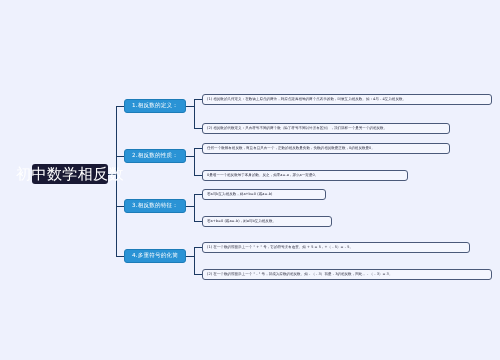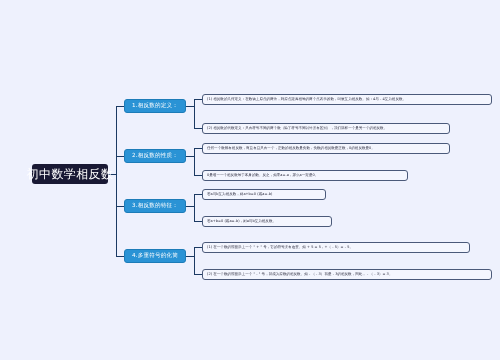--- a/index.html
+++ b/index.html
@@ -34,21 +34,21 @@
     position: absolute;
     box-sizing: border-box;
     display: flex;
     align-items: center;
     white-space: nowrap;
   }
   .root-node {
     background: #191934;
     color: #ffffff;
     border-radius: 3px;
-    font-size: 12px;
+    font-size: 15px;
     letter-spacing: 0.4px;
     padding: 0 7px;
     justify-content: center;
     height: 20px;
   }
   .branch-node {
     background: #2a93d5;
     color: #ffffff;
     border: 1px solid #1c7cb8;
     border-radius: 3px;

